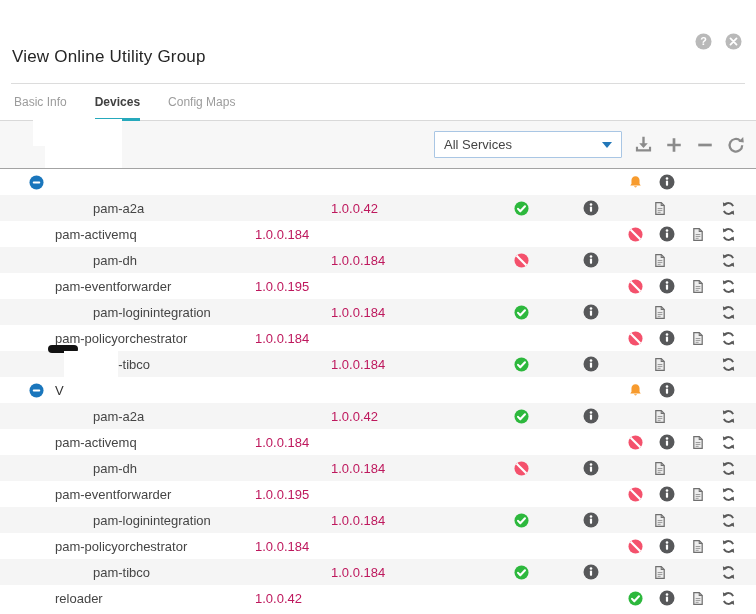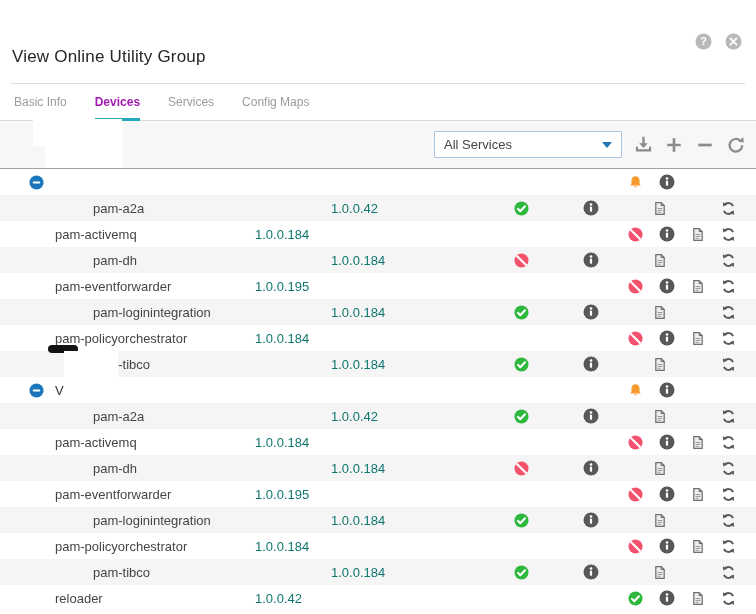--- a/index.html
+++ b/index.html
@@ -10,38 +10,38 @@
   }
   
   .header { display:flex; align-items:center; padding:16px 14px 12px 12px; }
   .title { flex:1; font-size:17px; font-weight:500; color:#262626; letter-spacing:.2px;margin-top:31px; }
   .win-actions { display:flex; gap:13px; align-items:center; }
   .win-actions .icon-btn { width:17px; height:17px; cursor:pointer; }
   .hr1 { border-top:1px solid #dcdcdc; margin:4px 11px 0 11px; }
   
   .tabs { display:flex; gap:28px; padding:0 14px; border-bottom:1px solid #d9d9d9; height:37px; align-items:stretch; }
   .tab { position:relative; display:flex; align-items:center; font-size:12px; color:#9c9c9c; cursor:pointer; }
-  .tab.active { color:#a21caf; font-weight:700; }
+  .tab.active { color:#404040; font-weight:700; }
   .tab.active::after { content:""; position:absolute; left:0; right:0; bottom:-1px; height:3px; background:var(--accent,#26a9bc); }
   
   .toolbar { height:48px; background:#f7f7f7; border-bottom:1px solid #a3a3a3;
              display:flex; align-items:center; justify-content:flex-end; gap:11px; padding:0 10px; }
   .dropdown { width:188px; height:27px; background:#fff; border:1px solid #a9c6e4; border-radius:1px;
               display:flex; align-items:center; padding:0 9px; font-size:13px; color:#444; cursor:pointer; }
   .dropdown .caret { margin-left:auto; display:flex; }
   .tool-btn { width:20px; height:20px; display:flex; align-items:center; justify-content:center; cursor:pointer; }
   
   .table { width:756px; }
   .row { display:grid; grid-template-columns:26px 200px 1fr 31px 31px 31px 31px;
          align-items:center; height:26px; padding:0 12px 0 29px; font-size:13px; color:#454545; }
   .row.striped { background:#f5f5f5;gap:38px; }
   .cell-collapse { display:flex; align-items:center; justify-content:flex-start; }
   .svc-name { grid-column:2; overflow:hidden; white-space:nowrap; }
   .grp-name { grid-column:2 / 4; font-size:13px; color:#333; }
-  .version { grid-column:3; color:#0f766e; }
+  .version { grid-column:3; color:#be185d; }
   .icon-cell { display:flex; align-items:center; justify-content:center; }
   .icon-cell svg { display:block; }
   .clickable { cursor:pointer; }
   
   .redact { position:absolute; background:#fff; }
   .redact-artifact { position:absolute; background:#121212; border-radius:4px; }
 </style>
 </head>
 <body>
 
@@ -62,21 +62,20 @@
             <path d="M5.8 5.8l6.4 6.4M12.2 5.8l-6.4 6.4" stroke="#fff" stroke-width="1.9" stroke-linecap="round"></path>
           </svg>
       </span>
     </div>
   </div>
   <div class="hr1"></div>
 
   <div class="tabs">
       <div class="tab">Basic Info</div>
       <div class="tab active">Devices</div>
-      <div class="tab">Services</div>
       <div class="tab">Config Maps</div>
     </div>
 
   <div class="toolbar">
     <div class="dropdown">
       <span>All Services</span>
       <span class="caret">
         <svg viewBox="0 0 10 6" width="10" height="6">
             <path d="M0 0h10L5 6z" fill="#2277b8"></path>
           </svg>

